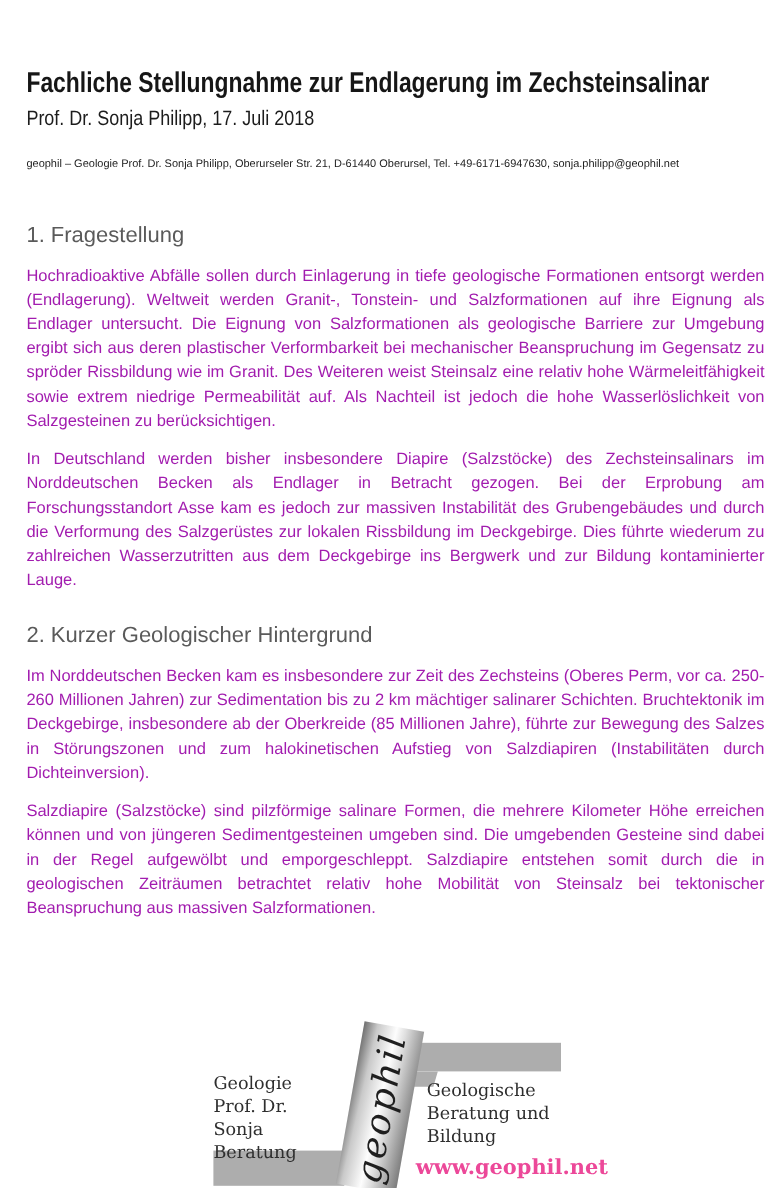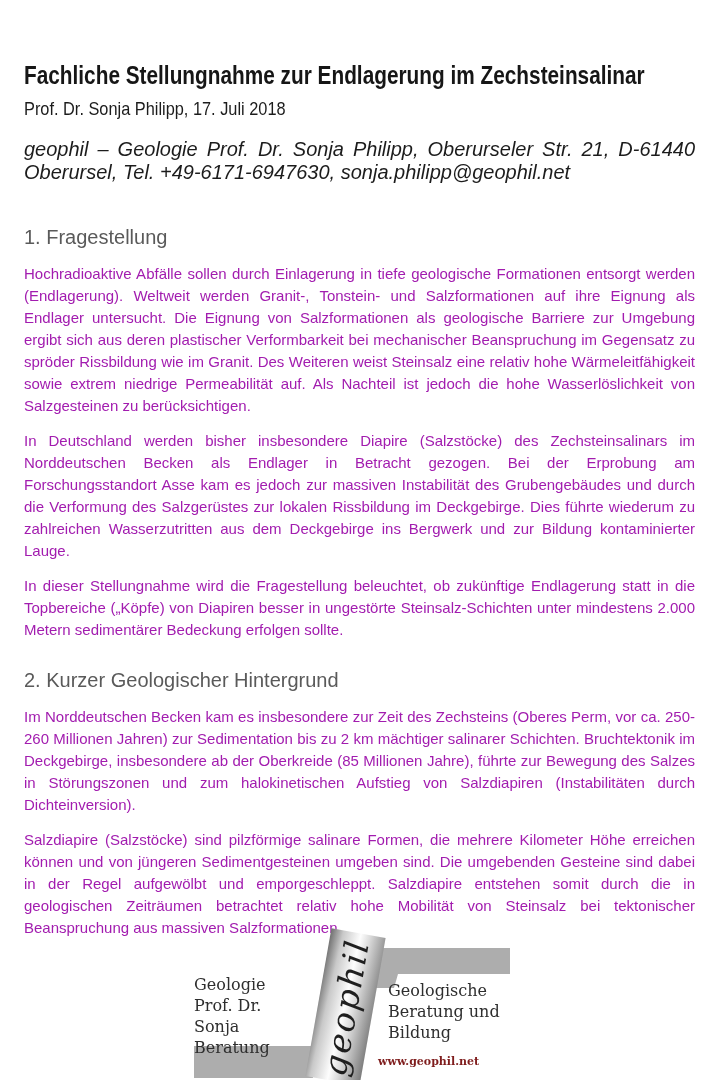--- a/index.html
+++ b/index.html
@@ -33,24 +33,23 @@
     font-size: 19px;
     line-height: 25px;
     font-weight: 400;
     color: #1c1c1c;
     white-space: nowrap;
     transform: scaleX(0.86);
     transform-origin: left center;
   }
   .contact-line {
     margin: 17px 0 0 0;
-    font-size: 20px;
+    font-size: 10px;
     line-height: 23px;
     text-align: justify;
-    font-style: italic;
   }
   .section-heading {
     font-size: 20px;
     line-height: 26px;
     font-weight: 400;
     color: #5a5a5a;
     margin: 40px 0 0 0;
   }
   .section-heading.second {
     margin-top: 26px;
@@ -133,39 +132,38 @@
     top: 44px;
     width: 122px;
     font-family: "DejaVu Serif", serif;
     font-size: 16px;
     line-height: 21px;
     color: #2e2e2e;
   }
   .logo-url {
     margin: 8px 0 0 -10px;
     font-weight: 700;
-    font-size: 11px;
-    color: #7f1d1d;
+    font-size: 19px;
+    color: #ec4899;
     white-space: nowrap;
   }
 </style>
 </head>
 <body>
 
 <div class="page">
 
   <h1 class="doc-title">Fachliche Stellungnahme zur Endlagerung im Zechsteinsalinar</h1>
   <h2 class="doc-subtitle">Prof. Dr. Sonja Philipp, 17. Juli 2018</h2>
 
   <p class="contact-line">geophil – Geologie Prof. Dr. Sonja Philipp, Oberurseler Str. 21, D-61440 Oberursel, Tel. +49-6171-6947630, sonja.philipp@geophil.net</p>
 
   <h3 class="section-heading">1. Fragestellung</h3>
   <p class="para">Hochradioaktive Abfälle sollen durch Einlagerung in tiefe geologische Formationen entsorgt werden (Endlagerung). Weltweit werden Granit-, Tonstein- und Salzformationen auf ihre Eignung als Endlager untersucht. Die Eignung von Salzformationen als geologische Barriere zur Umgebung ergibt sich aus deren plastischer Verformbarkeit bei mechanischer Beanspruchung im Gegensatz zu spröder Rissbildung wie im Granit. Des Weiteren weist Steinsalz eine relativ hohe Wärmeleitfähigkeit sowie extrem niedrige Permeabilität auf. Als Nachteil ist jedoch die hohe Wasserlöslichkeit von Salzgesteinen zu berücksichtigen.</p>
   <p class="para">In Deutschland werden bisher insbesondere Diapire (Salzstöcke) des Zechsteinsalinars im Norddeutschen Becken als Endlager in Betracht gezogen. Bei der Erprobung am Forschungsstandort Asse kam es jedoch zur massiven Instabilität des Grubengebäudes und durch die Verformung des Salzgerüstes zur lokalen Rissbildung im Deckgebirge. Dies führte wiederum zu zahlreichen Wasserzutritten aus dem Deckgebirge ins Bergwerk und zur Bildung kontaminierter Lauge.</p>
-  <p class="para">In dieser Stellungnahme wird die Fragestellung beleuchtet, ob zukünftige Endlagerung statt in die Topbereiche („Köpfe) von Diapiren besser in ungestörte Steinsalz-Schichten unter mindestens 2.000 Metern sedimentärer Bedeckung erfolgen sollte.</p>
 
   <h3 class="section-heading second">2. Kurzer Geologischer Hintergrund</h3>
   <p class="para">Im Norddeutschen Becken kam es insbesondere zur Zeit des Zechsteins (Oberes Perm, vor ca. 250- 260 Millionen Jahren) zur Sedimentation bis zu 2 km mächtiger salinarer Schichten. Bruchtektonik im Deckgebirge, insbesondere ab der Oberkreide (85 Millionen Jahre), führte zur Bewegung des Salzes in Störungszonen und zum halokinetischen Aufstieg von Salzdiapiren (Instabilitäten durch Dichteinversion).</p>
   <p class="para">Salzdiapire (Salzstöcke) sind pilzförmige salinare Formen, die mehrere Kilometer Höhe erreichen können und von jüngeren Sedimentgesteinen umgeben sind. Die umgebenden Gesteine sind dabei in der Regel aufgewölbt und emporgeschleppt. Salzdiapire entstehen somit durch die in geologischen Zeiträumen betrachtet relativ hohe Mobilität von Steinsalz bei tektonischer Beanspruchung aus massiven Salzformationen.</p>
 
 </div>
 
 <div class="logo">
   <div class="logo-bar-top"></div>
   <div class="logo-step"></div>

